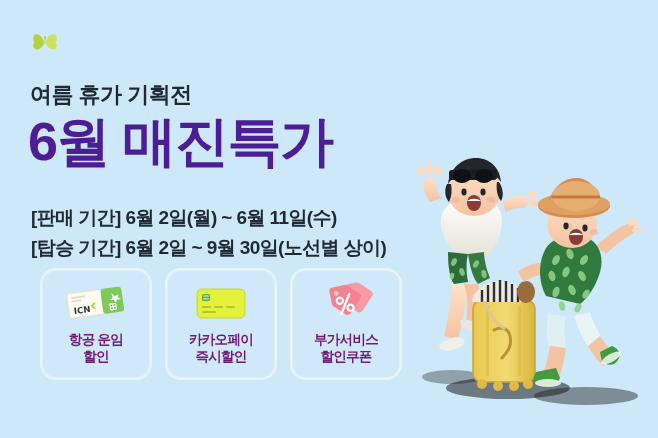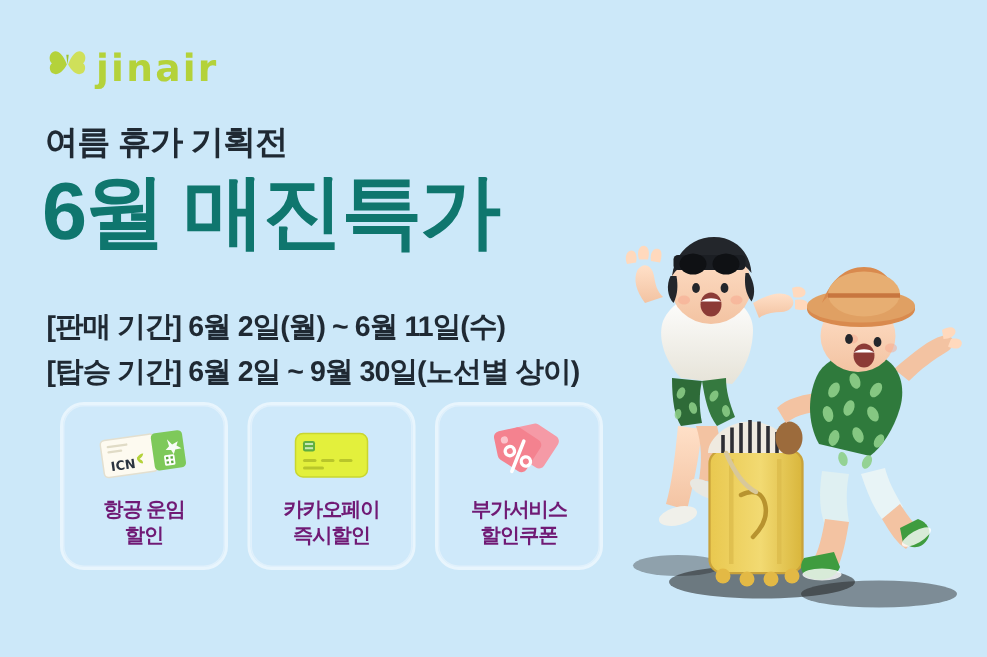--- a/index.html
+++ b/index.html
@@ -50,21 +50,21 @@
     color: #1f2933;
     letter-spacing: -0.5px;
     white-space: nowrap;
   }
   .headline {
     position: absolute;
     left: 28px;
     top: 113px;
     font-size: 54px;
     font-weight: 800;
-    color: #0f766e;
+    color: #4c1d95;
     letter-spacing: -1.5px;
     line-height: 1.05;
     white-space: nowrap;
   }
 
   
   .periods {
     position: absolute;
     left: 31px;
     top: 205px;
@@ -136,21 +136,20 @@
 <div class="poster">
 
   <div class="brand">
     <span class="brand-mark">
       <svg width="26" height="22" viewBox="0 0 26 22" aria-hidden="true">
         <path d="M12.6 11 C9.8 3.5 6.2 1.2 3.3 2.6 C0.6 3.9 0.4 8.2 2.6 10.2 C0.6 11.6 0.8 15.6 3.1 16.9 C6 18.5 9.7 16.4 12.6 11 Z" fill="#b4d23a"></path>
         <path d="M13.4 11 C16.2 3.5 19.8 1.2 22.7 2.6 C25.4 3.9 25.6 8.2 23.4 10.2 C25.4 11.6 25.2 15.6 22.9 16.9 C20 18.5 16.3 16.4 13.4 11 Z" fill="#cfe05a"></path>
         <path d="M12.2 4.5 L13 11 L13.8 4.5 Z" fill="#9dc22e"></path>
       </svg>
     </span>
-    <span class="brand-word">jinair</span>
   </div>
 
   <div class="eyebrow">여름 휴가 기획전</div>
   <div class="headline">6월 매진특가</div>
 
   <div class="periods">
     <div class="period-line">
       <span class="period-label">[판매 기간]</span>
       <span class="period-value">6월 2일(월) ~ 6월 11일(수)</span>
     </div>

